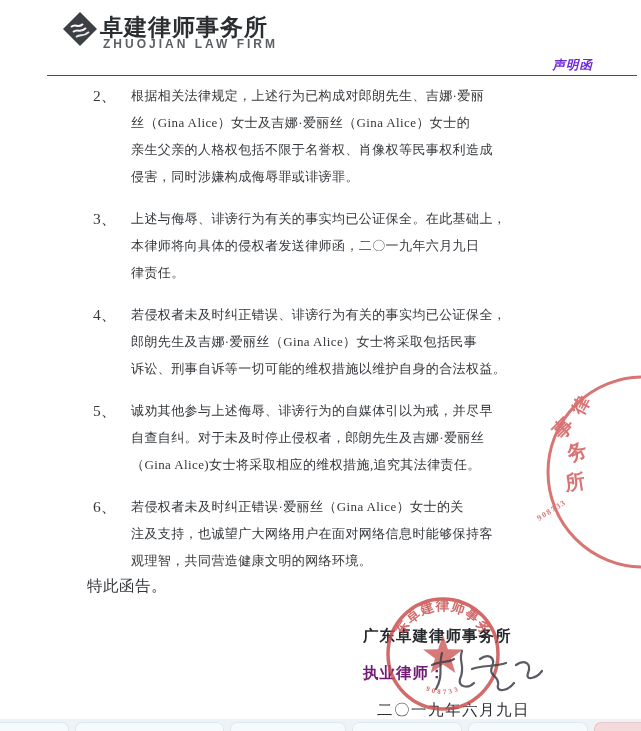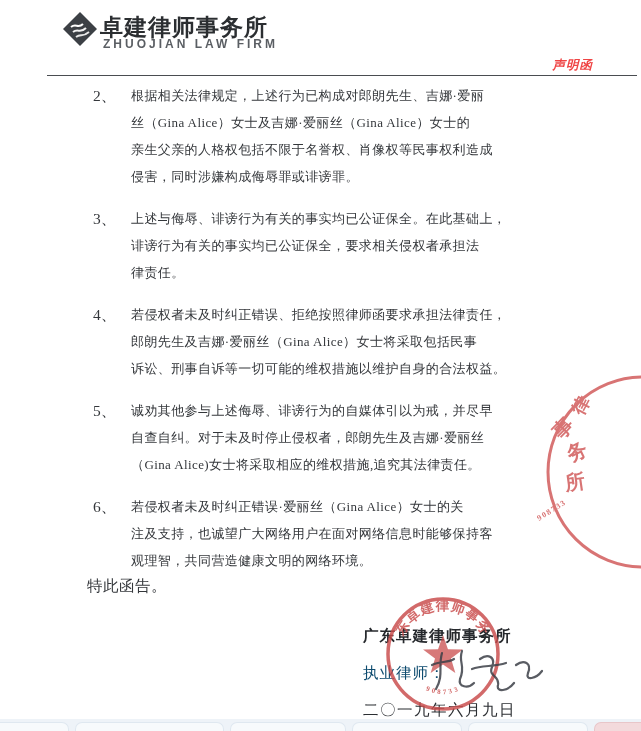--- a/index.html
+++ b/index.html
@@ -12,21 +12,21 @@
   .firm-cn{
     position:absolute;left:100px;top:12px;font-size:23px;font-weight:700;
     color:#2b2e31;letter-spacing:1px;font-family:"Liberation Serif",serif;
   }
   .firm-en{
     position:absolute;left:103px;top:37px;font-size:12px;color:#5a5e63;
     letter-spacing:3px;font-family:"Liberation Sans",sans-serif;font-weight:600;
   }
   .doc-label{
     position:absolute;right:48px;top:57px;font-size:12.5px;font-weight:700;
-    font-style:italic;color:#ef4444;letter-spacing:1px;
+    font-style:italic;color:#6d28d9;letter-spacing:1px;
   }
   .head-rule{
     position:absolute;left:47px;right:4px;top:75px;height:0;
     border-top:1.6px solid #4a4d51;
   }
   
   .doc-body{position:absolute;left:93px;top:82px;width:486px;}
   .doc-item{display:flex;margin-bottom:15px;}
   .item-num{
     width:38px;flex:0 0 38px;font-size:15.5px;line-height:27px;color:#34373b;
@@ -38,25 +38,25 @@
   .closing{
     position:absolute;left:87px;top:576px;font-size:15.5px;color:#34373b;
     letter-spacing:0.5px;
   }
   
   .sig-firm{
     position:absolute;left:363px;top:626px;font-size:15.5px;font-weight:700;
     color:#26292d;letter-spacing:1px;
   }
   .sig-lawyer{
-    position:absolute;left:363px;top:663px;font-size:15.5px;font-weight:400;
-    color:#0c4a6e;letter-spacing:1px;
+    position:absolute;left:363px;top:663px;font-size:15.5px;font-weight:700;
+    color:#701a75;letter-spacing:1px;
   }
   .sig-date{
-    position:absolute;left:363px;top:700px;font-size:15.5px;font-weight:500;
+    position:absolute;left:377px;top:700px;font-size:15.5px;font-weight:500;
     color:#2b2e32;letter-spacing:1.5px;
   }
   
   .main-seal{position:absolute;left:383px;top:592px;opacity:0.82;}
   .edge-seal{position:absolute;left:535px;top:358px;opacity:0.8;}
   .sign-ink{position:absolute;left:428px;top:645px;opacity:0.85;}
   .seal-text{font-family:"Liberation Serif",serif;font-weight:700;}
   
   .thumb-strip{
     position:absolute;left:0;right:0;top:719px;height:12px;display:flex;
@@ -93,26 +93,26 @@
     <div class="doc-item">
       <div class="item-num">2、</div>
       <div class="item-text">根据相关法律规定，上述行为已构成对郎朗先生、吉娜·爱丽
 丝（Gina Alice）女士及吉娜·爱丽丝（Gina Alice）女士的
 亲生父亲的人格权包括不限于名誉权、肖像权等民事权利造成
 侵害，同时涉嫌构成侮辱罪或诽谤罪。</div>
     </div>
     <div class="doc-item">
       <div class="item-num">3、</div>
       <div class="item-text">上述与侮辱、诽谤行为有关的事实均已公证保全。在此基础上，
-诽谤行为有关的事实均已公证保全，要求相关侵权者承担法
+本律师将向具体的侵权者发送律师函，二〇一九年六月九日
 律责任。</div>
     </div>
     <div class="doc-item">
       <div class="item-num">4、</div>
-      <div class="item-text">若侵权者未及时纠正错误、拒绝按照律师函要求承担法律责任，
+      <div class="item-text">若侵权者未及时纠正错误、诽谤行为有关的事实均已公证保全，
 郎朗先生及吉娜·爱丽丝（Gina Alice）女士将采取包括民事
 诉讼、刑事自诉等一切可能的维权措施以维护自身的合法权益。</div>
     </div>
     <div class="doc-item">
       <div class="item-num">5、</div>
       <div class="item-text">诚劝其他参与上述侮辱、诽谤行为的自媒体引以为戒，并尽早
 自查自纠。对于未及时停止侵权者，郎朗先生及吉娜·爱丽丝
 （Gina Alice)女士将采取相应的维权措施,追究其法律责任。</div>
     </div>
     <div class="doc-item">

